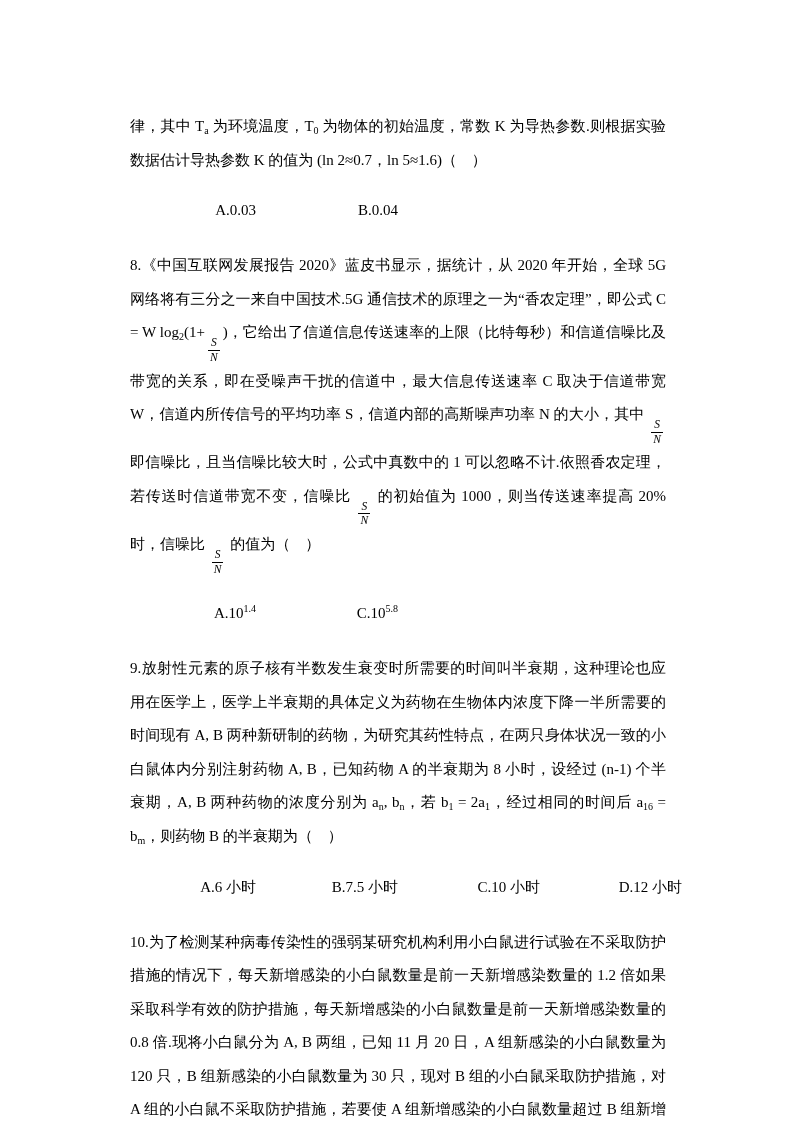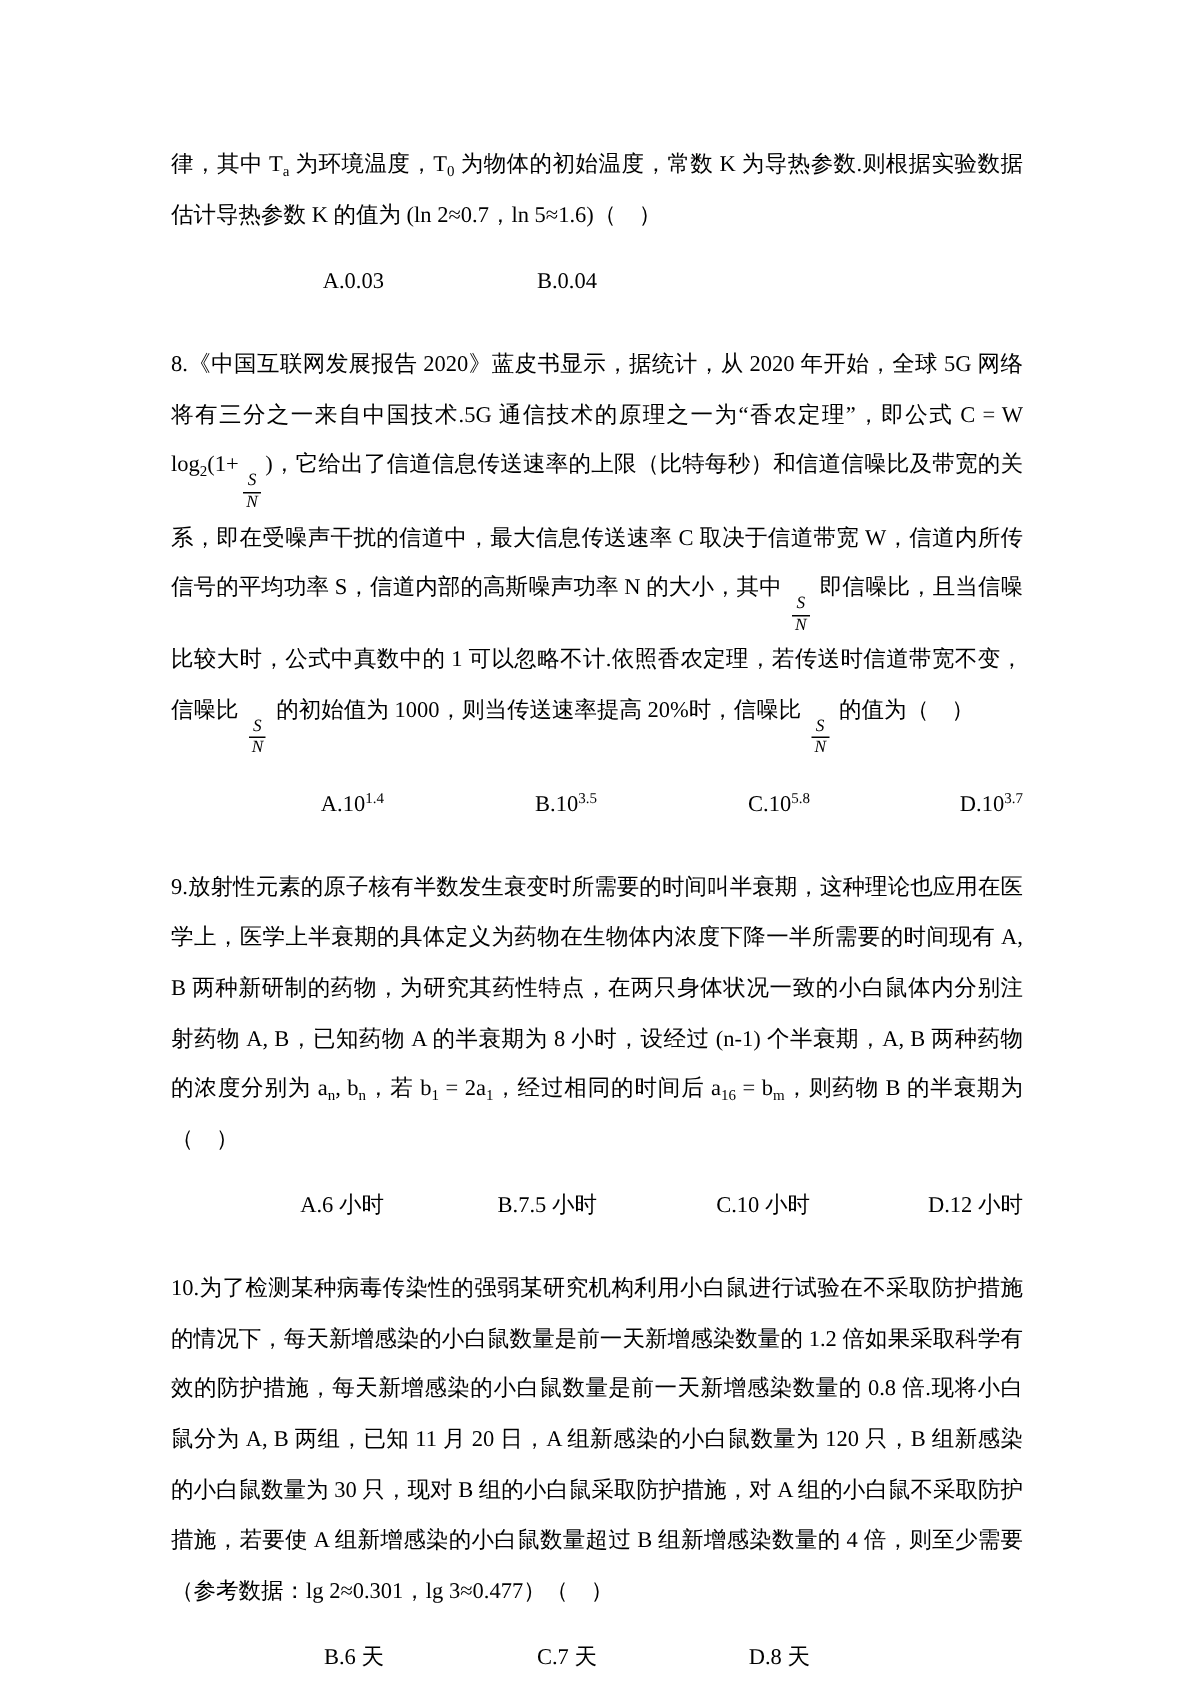--- a/index.html
+++ b/index.html
@@ -16,21 +16,21 @@
     overflow: hidden;
   }
   .sheet {
     position: absolute;
     left: 114px;
     top: 94px;
     width: 568px;
   }
   .question { margin-bottom: 22px; }
   .para {
-    margin: 0;
+    margin: 16px;
     font-size: 15px;
     line-height: 2.24;
     text-align: justify;
   }
   .options {
     display: grid;
     grid-template-columns: repeat(4, 1fr);
     font-size: 15px;
     line-height: 34px;
     margin-top: 10px;
@@ -73,23 +73,21 @@
           <span class="den">N</span>
         </span> 即信噪比，且当信噪比较大时，公式中真数中的 1 可以忽略不计.依照香农定理，若传送时信道带宽不变，信噪比 <span class="frac">
           <span class="num">S</span>
           <span class="den">N</span>
         </span> 的初始值为 1000，则当传送速率提高 20%时，信噪比 <span class="frac">
           <span class="num">S</span>
           <span class="den">N</span>
         </span> 的值为（　）</p>
     <div class="options">
         <div class="option">A.10<sup>1.4</sup></div>
-        <div class="option">B.10<sup>3.5</sup></div>
         <div class="option">C.10<sup>5.8</sup></div>
-        <div class="option">D.10<sup>3.7</sup></div>
       </div>
   </section>
 
   <section class="question">
     <p class="para">9.放射性元素的原子核有半数发生衰变时所需要的时间叫半衰期，这种理论也应用在医学上，医学上半衰期的具体定义为药物在生物体内浓度下降一半所需要的时间现有 A, B 两种新研制的药物，为研究其药性特点，在两只身体状况一致的小白鼠体内分别注射药物 A, B，已知药物 A 的半衰期为 8 小时，设经过 (n-1) 个半衰期，A, B 两种药物的浓度分别为 a<sub>n</sub>, b<sub>n</sub>，若 b<sub>1</sub> = 2a<sub>1</sub>，经过相同的时间后 a<sub>16</sub> = b<sub>m</sub>，则药物 B 的半衰期为（　）</p>
     <div class="options">
         <div class="option">A.6 小时</div>
         <div class="option">B.7.5 小时</div>
         <div class="option">C.10 小时</div>
         <div class="option">D.12 小时</div>

